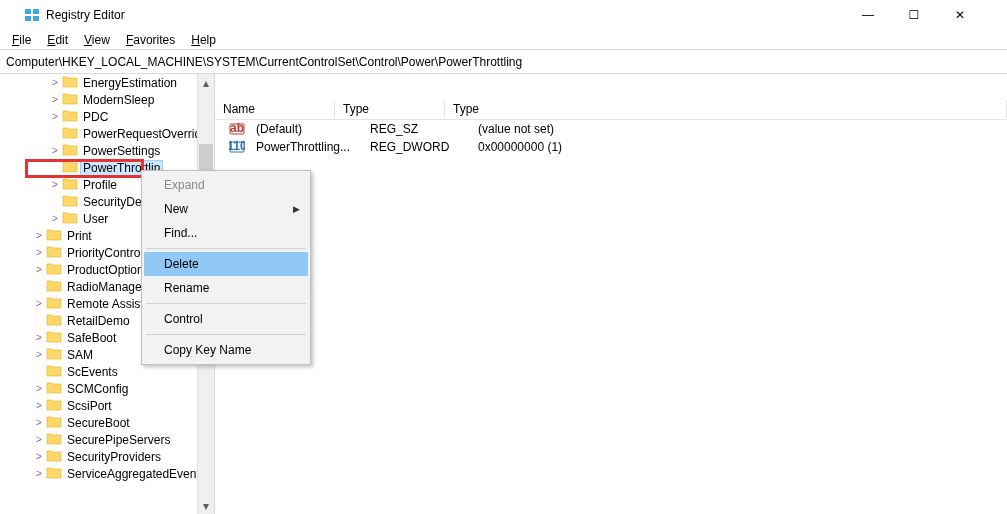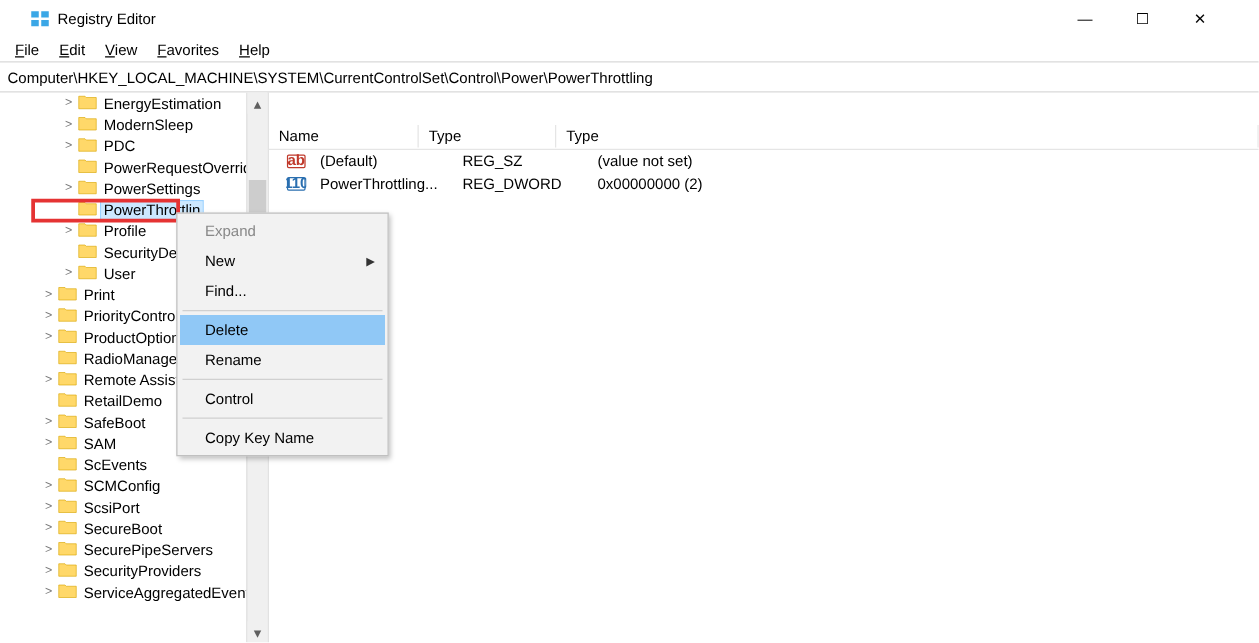--- a/index.html
+++ b/index.html
@@ -326,21 +326,21 @@
         </div>
         <div class="list-row">
           <span class="val-icon">
             <svg width="16" height="16" viewBox="0 0 16 16">
               <rect x="1" y="3" width="14" height="10" rx="1" fill="#fff" stroke="#2a6fb0"></rect>
               <text x="8" y="11" font-size="6" text-anchor="middle" fill="#2a6fb0" font-weight="bold">110</text>
             </svg>
           </span>
           <span class="cell-name">PowerThrottling...</span>
           <span class="cell-type">REG_DWORD</span>
-          <span class="cell-data">0x00000000 (2)</span>
+          <span class="cell-data">0x00000000 (1)</span>
         </div>
       </div>
   </div>
 </div>
 
 <div class="highlight-red" style="left:25px; top:159px; width:119px; height:19px;"></div>
 <div class="highlight-red" style="left:149px; top:245px; width:120px; height:22px;"></div>
 
 <div class="context-menu" id="ctxmenu" style="left:141px; top:170px;">
     <div class="cm-item disabled">

